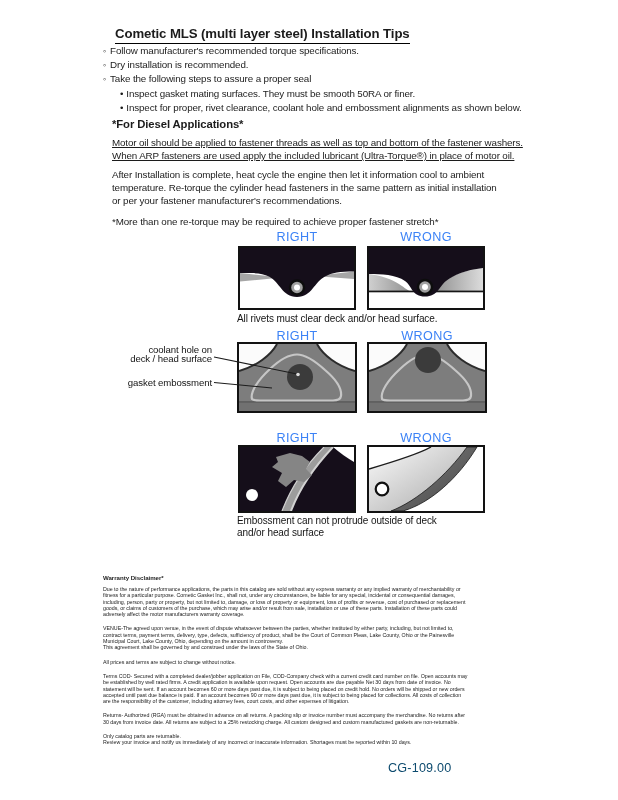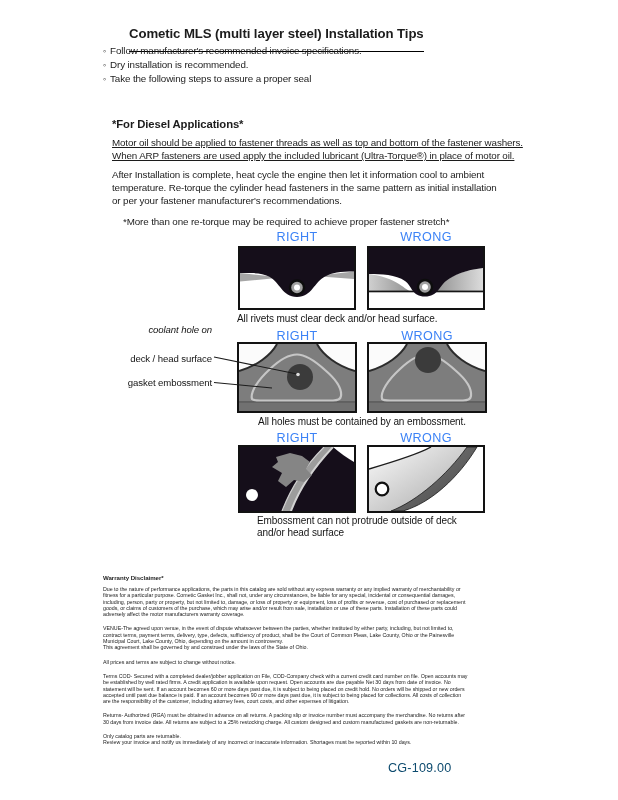--- a/index.html
+++ b/index.html
@@ -13,57 +13,61 @@
   *{margin:0;padding:0;box-sizing:border-box;}
   html,body{background:#ffffff;}
   .page{
     position:relative;width:618px;height:800px;background:#fff;
     font-family:"Liberation Sans","DejaVu Sans",sans-serif;
     color:var(--ink);overflow:hidden;
   }
   .abs{position:absolute;}
   .title{
     left:115px;top:26px;font-size:13.2px;font-weight:bold;
-    border-bottom:1.5px solid #000;padding-bottom:10px;letter-spacing:-0.1px;margin-left:14px;
+    border-bottom:1.5px solid #000;padding-bottom:2px;letter-spacing:-0.1px;
   }
   .body-txt{font-size:9.8px;letter-spacing:-0.12px;line-height:13.2px;white-space:nowrap;}
   .bullets{left:103px;top:44px;}
   .bullets>div{height:14px;line-height:14px;font-size:9.8px;letter-spacing:-0.12px;white-space:nowrap;}
   .bullets>div::before{content:"\25E6";margin-right:4px;font-size:9px;position:relative;top:-0.5px;}
   .sub-bullets{left:120px;top:87px;}
   .sub-bullets>div{height:14px;line-height:14px;font-size:9.8px;letter-spacing:-0.12px;white-space:nowrap;}
   .sub-bullets>div::before{content:"\2022";margin-right:3px;}
   .diesel-h{left:112px;top:118px;font-size:11.3px;font-weight:bold;letter-spacing:-0.1px;}
   .p1{left:112px;top:136px;text-decoration:underline;}
   .p2{left:112px;top:168px;}
-  .note{left:112px;top:216px;font-size:9.8px;letter-spacing:-0.12px;white-space:nowrap;margin-left:11px;}
+  .note{left:112px;top:216px;font-size:9.8px;letter-spacing:-0.12px;white-space:nowrap;}
   .rw{font-size:12.6px;letter-spacing:0.4px;text-align:center;color:#3b82f6;}
   .panel{position:absolute;border:2px solid #121212;background:#fff;}
   .panel svg{display:block;width:100%;height:100%;}
   .caption{font-size:10px;letter-spacing:-0.1px;white-space:nowrap;color:#141414;}
-  .cap-lines>div{line-height:12.2px;margin-left:20px;}
+  .cap-lines>div{line-height:12.2px;}
   .side-lbl{font-size:9.6px;letter-spacing:-0.1px;text-align:right;width:114px;white-space:nowrap;color:#141414;}
   .overlay{position:absolute;left:0;top:0;pointer-events:none;}
   .warranty{left:103px;top:574px;font-size:5.3px;letter-spacing:-0.02px;color:#222;}
   .warranty .w-h{font-size:6.1px;font-weight:bold;margin-bottom:5px;}
   .w-para{margin-bottom:8px;}
   .w-para>div{line-height:6.3px;white-space:nowrap;}
   .footer-code{left:388px;top:761px;font-size:12.6px;letter-spacing:0.2px;color:#0c4a6e;}
 </style>
 </head>
 <body>
 
 <div class="page">
 
   <div class="abs title">Cometic MLS (multi layer steel) Installation Tips</div>
 
   <div class="abs bullets">
-      <div>Follow manufacturer's recommended invoice specifications.</div>
+      <div>Follow manufacturer's recommended torque specifications.</div>
       <div>Dry installation is recommended.</div>
       <div>Take the following steps to assure a proper seal</div>
+    </div>
+  <div class="abs sub-bullets">
+      <div>Inspect gasket mating surfaces.  They must be smooth 50RA or finer.</div>
+      <div>Inspect for proper, rivet clearance, coolant hole and embossment alignments as shown below.</div>
     </div>
 
   <div class="abs diesel-h">*For Diesel Applications*</div>
   <div class="abs p1 body-txt">
       <div>Motor oil should be applied to fastener threads as well as top and bottom of the fastener washers.</div>
       <div>When ARP fasteners are used apply the included lubricant (Ultra-Torque®) in place of motor oil.</div>
     </div>
   <div class="abs p2 body-txt">
       <div>After Installation is complete, heat cycle the engine then let it information cool to ambient</div>
       <div>temperature. Re-torque the cylinder head fasteners in the same pattern as initial installation</div>
@@ -105,21 +109,21 @@
       <circle cx="56" cy="39" r="7" fill="#a0a0a0" stroke="#0d0d0d" stroke-width="2.4"></circle>
       <circle cx="56" cy="39" r="3" fill="#ffffff"></circle>
     </svg>
   </div>
 
   <div class="abs caption" style="left:237px;top:313px;">All rivets must clear deck and/or head surface.</div>
 
   <div class="abs rw" style="left:237px;top:329px;width:120px;">RIGHT</div>
   <div class="abs rw" style="left:367px;top:329px;width:120px;">WRONG</div>
 
-  <div class="abs side-lbl" style="left:98px;top:324px;font-style:italic;">coolant hole on</div>
+  <div class="abs side-lbl" style="left:98px;top:344px;">coolant hole on</div>
   <div class="abs side-lbl" style="left:98px;top:352.5px;">deck / head surface</div>
   <div class="abs side-lbl" style="left:98px;top:377px;">gasket embossment</div>
 
   <div class="panel" style="left:237px;top:342px;width:120px;height:71px;">
     <svg viewBox="0 0 116 67" preserveAspectRatio="none">
       <rect x="0" y="0" width="116" height="67" style="fill:var(--panel-gray,#7d7d7d)"></rect>
       <rect x="0" y="58" width="116" height="9" fill="#717171"></rect>
       <rect x="0" y="57.4" width="116" height="1" fill="#4e4e4e"></rect>
       <path d="M0,0 H38 C32,11 18,22 0,27 Z" fill="#fbfbfb"></path>
       <path d="M38,0 C32,11 18,22 0,27" stroke="#2b2b2b" stroke-width="2" fill="none"></path>
@@ -137,21 +141,20 @@
       <rect x="0" y="57.4" width="116" height="1" fill="#4e4e4e"></rect>
       <path d="M0,0 H38 C32,11 18,22 0,27 Z" fill="#fbfbfb"></path>
       <path d="M38,0 C32,11 18,22 0,27" stroke="#2b2b2b" stroke-width="2" fill="none"></path>
       <path d="M116,0 H78 C84,11 98,22 116,27 Z" fill="#fbfbfb"></path>
       <path d="M78,0 C84,11 98,22 116,27" stroke="#2b2b2b" stroke-width="2" fill="none"></path>
       <path d="M13,55 C11,48 19,36 31,25 C41,15.5 50,10.5 58,10.5 C66,10.5 75,16 86,26 C96,34.5 103,44 102,52 C101.5,55.5 99,56.5 94,56.5 L21,56.5 C16,56.5 13.8,56 13,55 Z" style="stroke:var(--emboss-line,#c6c6c6)" stroke-width="2.2" fill="none"></path>
       <circle cx="59" cy="16" r="13" style="fill:var(--hole-gray,#3b3b3b)"></circle>
     </svg>
   </div>
 
-  <div class="abs caption" style="left:237px;top:416px;width:250px;text-align:center;">All holes must be contained by an embossment.</div>
 
   <svg class="overlay" width="618" height="800" viewBox="0 0 618 800">
     <line x1="214" y1="357" x2="297" y2="374" stroke="#1c1c1c" stroke-width="1.1"></line>
     <circle cx="298" cy="374.5" r="1.8" fill="#dedede"></circle>
     <line x1="214" y1="382.5" x2="272" y2="388" stroke="#1c1c1c" stroke-width="1.1"></line>
   </svg>
 
   <div class="abs rw" style="left:238px;top:431px;width:118px;">RIGHT</div>
   <div class="abs rw" style="left:367px;top:431px;width:118px;">WRONG</div>
 

